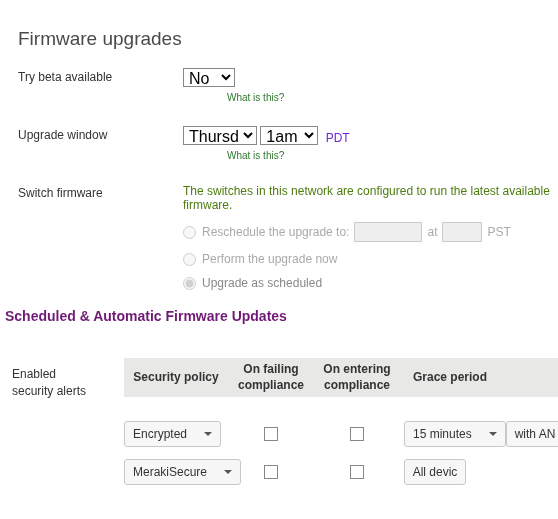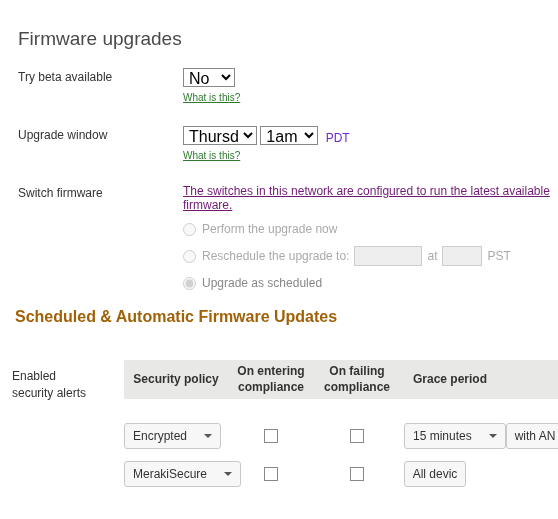--- a/index.html
+++ b/index.html
@@ -36,35 +36,34 @@
     font-size: 16px;
     border: 1px solid #888;
     background: #fff;
     height: 19px;
     padding: 0 1px;
     color: #000;
   }
   .help-link {
     font-size: 10px;
     color: #2f7a2f;
-    text-decoration: underline;
     display: inline-block;
     margin-top: 5px;
     cursor: pointer;
+    margin-left: 44px;
   }
   .tz {
     font-size: 12px;
     color: #6d28d9;
     margin-left: 4px;
   }
   .info-line {
     font-size: 12px;
-    color: #701a75;
+    color: #4d7c0f;
     margin-bottom: 10px;
-    text-decoration: underline;
   }
   .radio-line {
     display: flex;
     align-items: center;
     margin-bottom: 10px;
     font-size: 12px;
   }
   .radio-line input[type=radio] {
     margin: 0 6px 0 0;
     accent-color: #888;
@@ -78,24 +77,24 @@
     width: 68px;
     display: inline-block;
   }
   .disabled-input.narrow { width: 40px; }
   .between-text {
     color: #aaa;
     font-size: 12px;
     margin: 0 5px;
   }
   .section-title {
-    font-size: 16px;
-    color: #a16207;
+    font-size: 14px;
+    color: #701a75;
     font-weight: 700;
-    margin: 6px 0 0 15px;
+    margin: 6px 0 0 5px;
   }
   .alerts-block { margin: 34px 0 0 12px; }
   .alerts-label {
     width: 112px;
     flex: 0 0 112px;
     font-size: 12px;
     color: #333;
     line-height: 1.4;
     padding-top: 8px;
   }
@@ -191,55 +190,55 @@
     </div>
   </div>
 
   <div class="form-row" style="margin-bottom:8px;">
     <div class="form-label">Switch firmware</div>
     <div class="form-control-col">
       <div class="info-line">The switches in this network are configured to run the latest available firmware.</div>
 
       <div class="radio-line">
         <input type="radio" name="sw" disabled="" style="">
-        <label>Perform the upgrade now</label>
-      </div>
-
-      <div class="radio-line">
-        <input type="radio" name="sw" disabled="" style="">
         <label>Reschedule the upgrade to:</label>
         <span style="width:5px;"></span>
         <span class="disabled-input"></span>
         <span class="between-text">at</span>
         <span class="disabled-input narrow"></span>
         <span class="between-text">PST</span>
       </div>
 
+      <div class="radio-line">
+        <input type="radio" name="sw" disabled="" style="">
+        <label>Perform the upgrade now</label>
+      </div>
+
       <div class="radio-line sel">
         <input type="radio" name="sw" checked="" disabled="" style="">
         <label>Upgrade as scheduled</label>
       </div>
     </div>
   </div>
 </div>
 
 <div class="section-title">Scheduled &amp; Automatic Firmware Updates</div>
 
 <div class="alerts-block">
   <div style="display:flex;">
     <div class="alerts-label">
       <span>Enabled</span><br>
       <span>security alerts</span>
     </div>
     <div class="alerts-table-wrap">
 
       <div class="thead-row">
         <div class="th col-policy">Security policy</div>
+        <div class="th col-fail">On failing compliance</div>
         <div class="th col-enter">On entering compliance</div>
-        <div class="th col-fail">On failing compliance</div>
         <div class="th col-grace">Grace period</div>
       </div>
 
       <div style="height:18px;"></div>
 
       <div class="tbody-row">
         <div class="td col-policy">
           <span class="dropdown-btn">
             <span>Encrypted</span>
             <span class="caret"></span>

